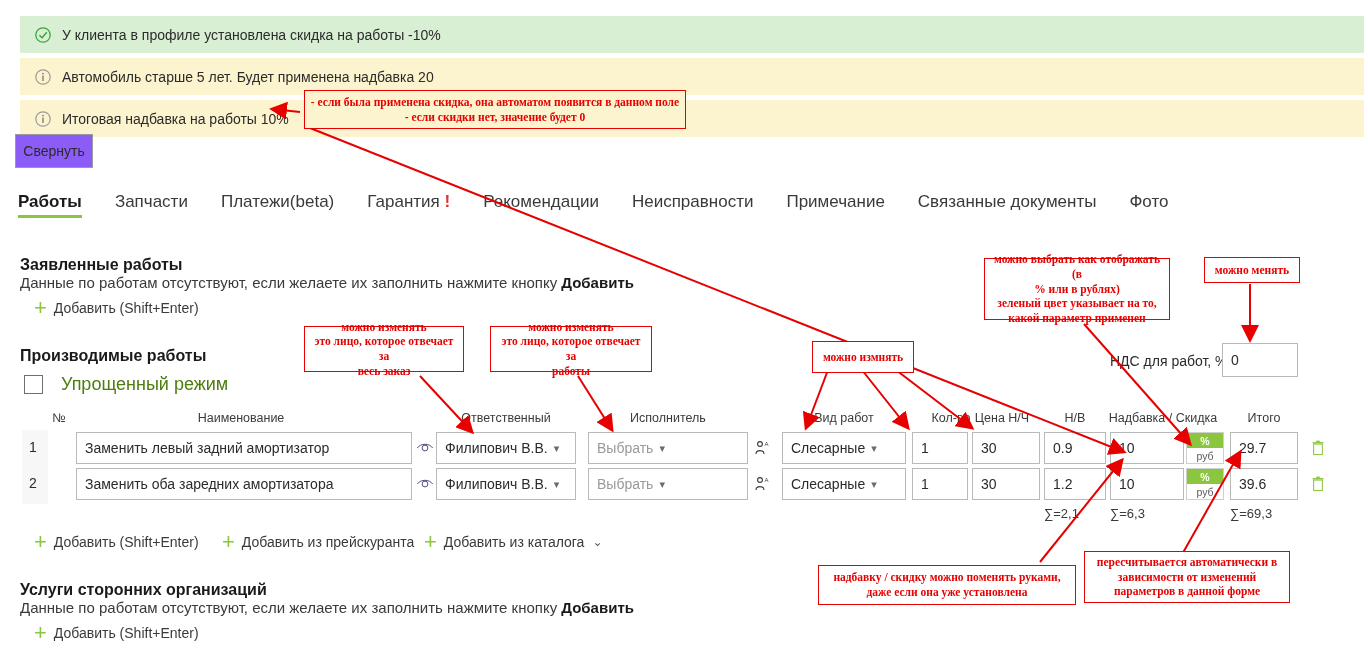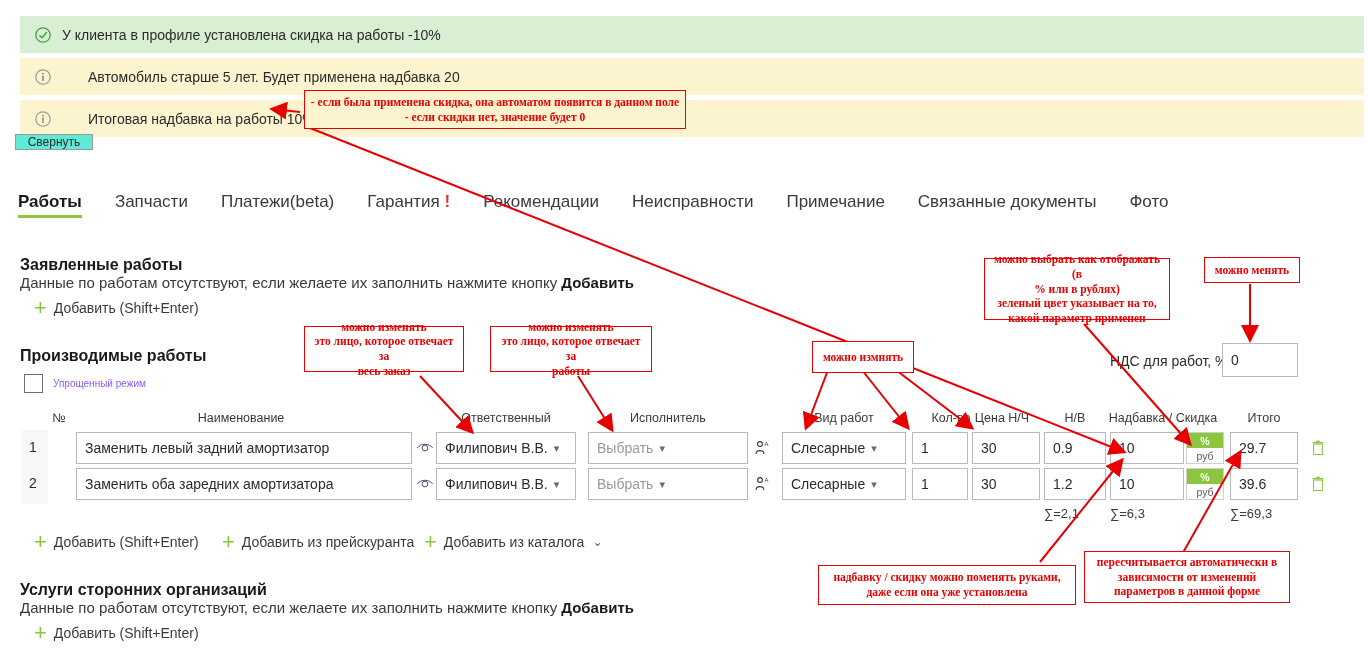--- a/index.html
+++ b/index.html
@@ -17,29 +17,29 @@
   .alerts { position:absolute; left:20px; top:16px; width:1344px; }
   .alert {
     height: 37px;
     display:flex; align-items:center;
     padding-left: 14px;
     font-size: 14px;
     color:#2b2b2b;
   }
   .alert.success { background:#d9efd4; }
   .alert.warn    { background:#fcf3cf; }
-  .alert + .alert { margin-top: 5px; gap: 26px; }
+  .alert + .alert { margin-top: 5px; }
   .alert-ico { width:18px; height:18px; margin-right:10px; flex:0 0 auto; }
 
   
   .collapse-btn {
     position:absolute; left:15px; top:134px;
-    width:78px; height:16px;
-    border:1px solid #9b9b9b; background:#5eead4;
-    font-family:"Liberation Sans", sans-serif; font-size:12px; color:#2b2b2b;
+    width:78px; height:34px;
+    border:1px solid #9b9b9b; background:#8b5cf6;
+    font-family:"Liberation Sans", sans-serif; font-size:14px; color:#2b2b2b;
     display:flex; align-items:center; justify-content:center;
     cursor:pointer;
   }
 
   
   .tabs { position:absolute; left:18px; top:192px; display:flex; align-items:flex-start; }
   .tab {
     font-size:17px; color:#3a3a3a; margin-right:33px; white-space:nowrap;
     padding-bottom:6px; cursor:pointer; position:relative;
   }
@@ -157,21 +157,21 @@
   <span>Данные по работам отсутствуют, если желаете их заполнить нажмите кнопку </span><b>Добавить</b>
 </div>
 <div class="addlink" style="position:absolute;left:34px;top:300px">
   <span class="plus">+</span>
     <span>Добавить (Shift+Enter)</span>
 </div>
 
 <div class="sec-title" style="position:absolute;left:20px;top:347px">Производимые работы</div>
 <div style="position:absolute;left:24px;top:374px;display:flex;align-items:center">
   <span class="checkbox-sq"></span>
-  <span style="font-size:10px;color:#8b5cf6;margin-left:10px">Упрощенный режим</span>
+  <span style="font-size:18px;color:#4d7c0f;margin-left:18px">Упрощенный режим</span>
 </div>
 
 <div class="nds-lbl" style="left:1110px;top:353px">НДС для работ, %</div>
 <div class="cell-in" style="left:1222px;top:343px;width:76px;height:34px">0</div>
 
 <div class="tbl-head" style="left:46px;top:411px;width:26px">№</div>
 <div class="tbl-head" style="left:76px;top:411px;width:330px">Наименование</div>
 <div class="tbl-head" style="left:436px;top:411px;width:140px">Ответственный</div>
 <div class="tbl-head" style="left:588px;top:411px;width:160px">Исполнитель</div>
 <div class="tbl-head" style="left:784px;top:411px;width:120px">Вид работ</div>

